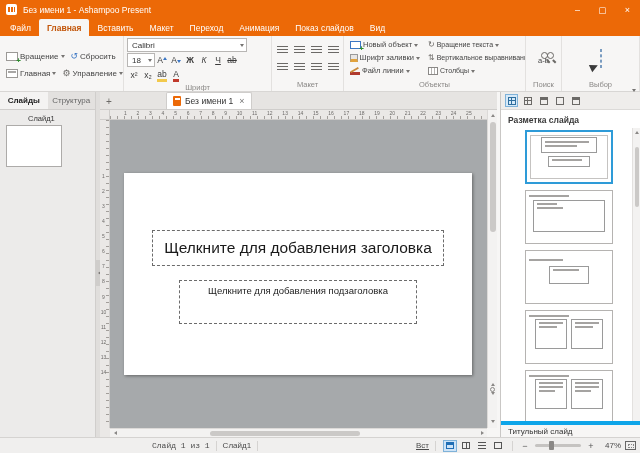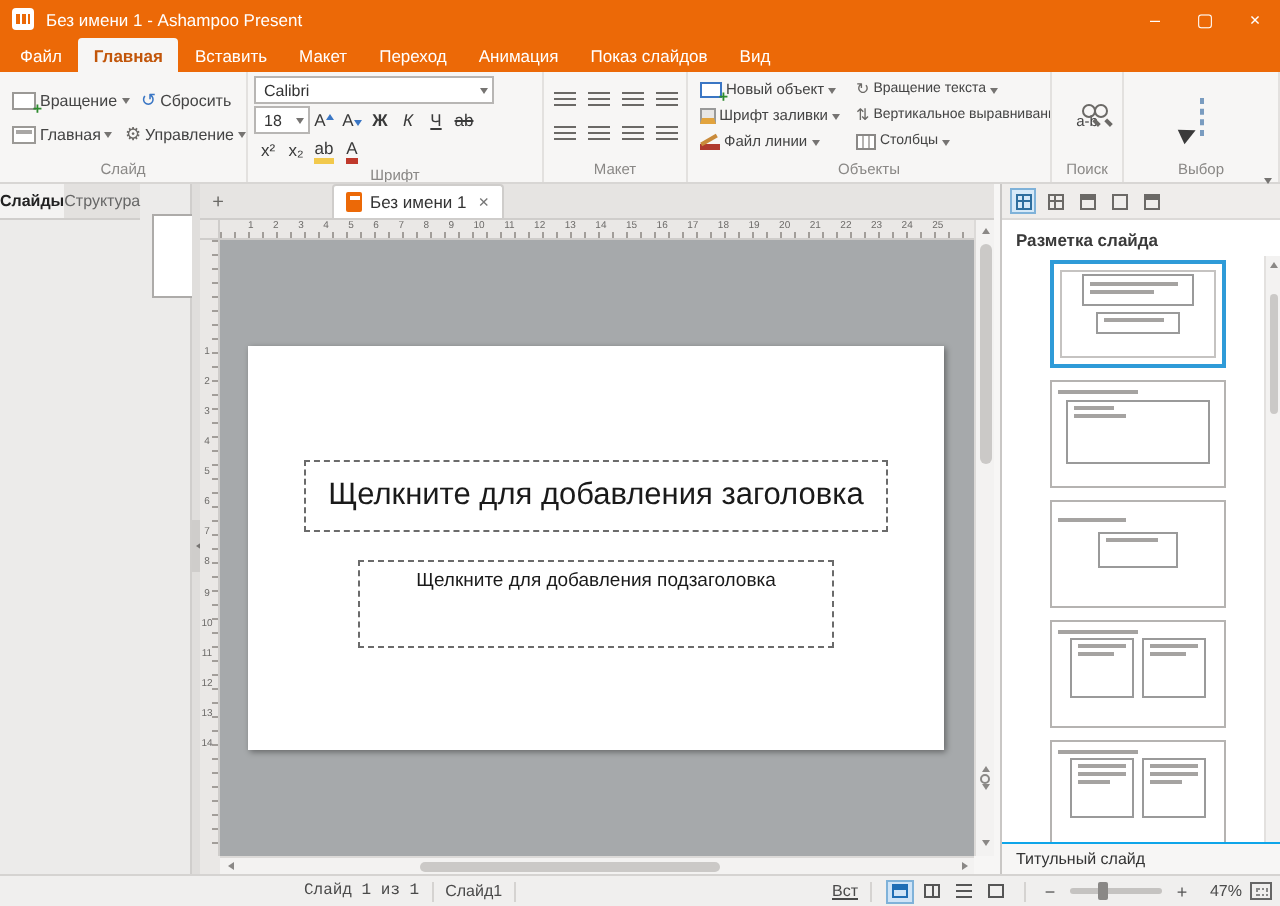--- a/index.html
+++ b/index.html
@@ -87,21 +87,21 @@
   .u-under { text-decoration:underline; }
   .u-strike { text-decoration:line-through; }
   .bar-red { border-bottom:3px solid #C0392B; }
   .bar-yellow { border-bottom:3px solid #F2C94C; }
   .arrmini { width:0; height:0; border:2px solid transparent; }
   .arrmini.up { border-bottom:3px solid #3A76C4; margin-bottom:5px; }
   .arrmini.dn { border-top:3px solid #3A76C4; margin-top:5px; }
 
   
   .left-sidebar { position:absolute; left:0; top:92px; width:96px; bottom:16px; background:#ECEBEA;
-                  border-right:1px solid #D0CECC; display:flex; flex-direction:row; }
+                  border-right:1px solid #D0CECC; display:flex; flex-direction:column; }
   .lp-tabs { height:18px; display:flex; background:#E3E1DF; border-bottom:1px solid #D0CECC; }
   .lp-tab { flex:1; display:flex; align-items:center; justify-content:center; font-size:8px; color:#666; }
   .lp-tab.active { background:#F4F3F2; color:#222; font-weight:bold; }
   .lp-body { flex:1; padding:3px 6px; }
   .lp-slide-name { font-size:7.5px; color:#333; margin:1px 0 2px 22px; }
   .lp-thumb { width:56px; height:42px; background:#fff; border:1px solid #ADABA9; }
 
   .splitter { position:absolute; left:96px; top:92px; width:4px; bottom:16px; background:#E0DEDC; }
   .splitter-handle { position:absolute; top:168px; left:0; width:4px; height:26px; background:#CFCDCB;
                      display:flex; align-items:center; justify-content:center; }
@@ -185,21 +185,21 @@
   .rp-scroll .v-thumb { width:4px; height:60px; margin:10px auto 0; display:block; }
   .rp-scroll .sc-btn { width:8px; height:9px; margin:0 auto; }
   .layout-thumb { width:88px; height:54px; background:#fff; border:1px solid #B5B3B1;
                   margin:0 auto 6px; position:relative; overflow:hidden; }
   .layout-thumb.selected { border:2px solid #2E9BD8; }
   .tl { height:2px; background:#A5A3A1; margin:2px 3px; }
   .tb { border:1px solid #9a9a9a; }
   .lt-frame { position:absolute; inset:3px; border:1px solid #C5C3C1; }
   .lt-center { display:flex; flex-direction:column; align-items:center; padding-top:5px; }
   .cols2 { display:flex; gap:4px; justify-content:center; margin-top:2px; }
-  .rp-footer { flex:0 0 auto; height:16px; border-top:1px solid #0ea5e9; background:#F7F6F5;
+  .rp-footer { flex:0 0 auto; height:16px; border-top:4px solid #0ea5e9; background:#F7F6F5;
                font-size:8px; color:#333; display:flex; align-items:center; padding:0 7px; }
 
   
   .statusbar { position:absolute; left:0; right:0; bottom:0; height:16px; background:#F0EFEE;
                border-top:1px solid #D5D3D1; display:flex; align-items:center; font-size:8px;
                color:#4a4a4a; padding:0 4px; }
   .sb-sep { width:1px; height:10px; background:#D5D3D1; margin:0 6px; }
   .vicon { width:14px; height:12px; display:flex; align-items:center; justify-content:center;
            border:1px solid transparent; margin:0 1px; }
   .vicon.active { background:#CFE4F7; border-color:#7FB2D9; }
@@ -261,21 +261,20 @@
             <span>Главная</span>
               <span class="dar"></span>
           </span>
           <span class="rbtn">
             <span class="glyph gray">⚙</span>
             <span>Управление</span>
               <span class="dar"></span>
           </span>
         </div>
       </div>
-      <div class="rg-label">Слайд</div>
     </div>
 
     <div class="rgroup" style="width:148px">
       <div class="rg-content" style="display:flex; flex-direction:column; gap:1px;">
         <div class="combo" style="width:120px">
           <span>Calibri</span>
             <span class="dar"></span>
         </div>
         <div class="row">
           <div class="combo" style="width:28px">

